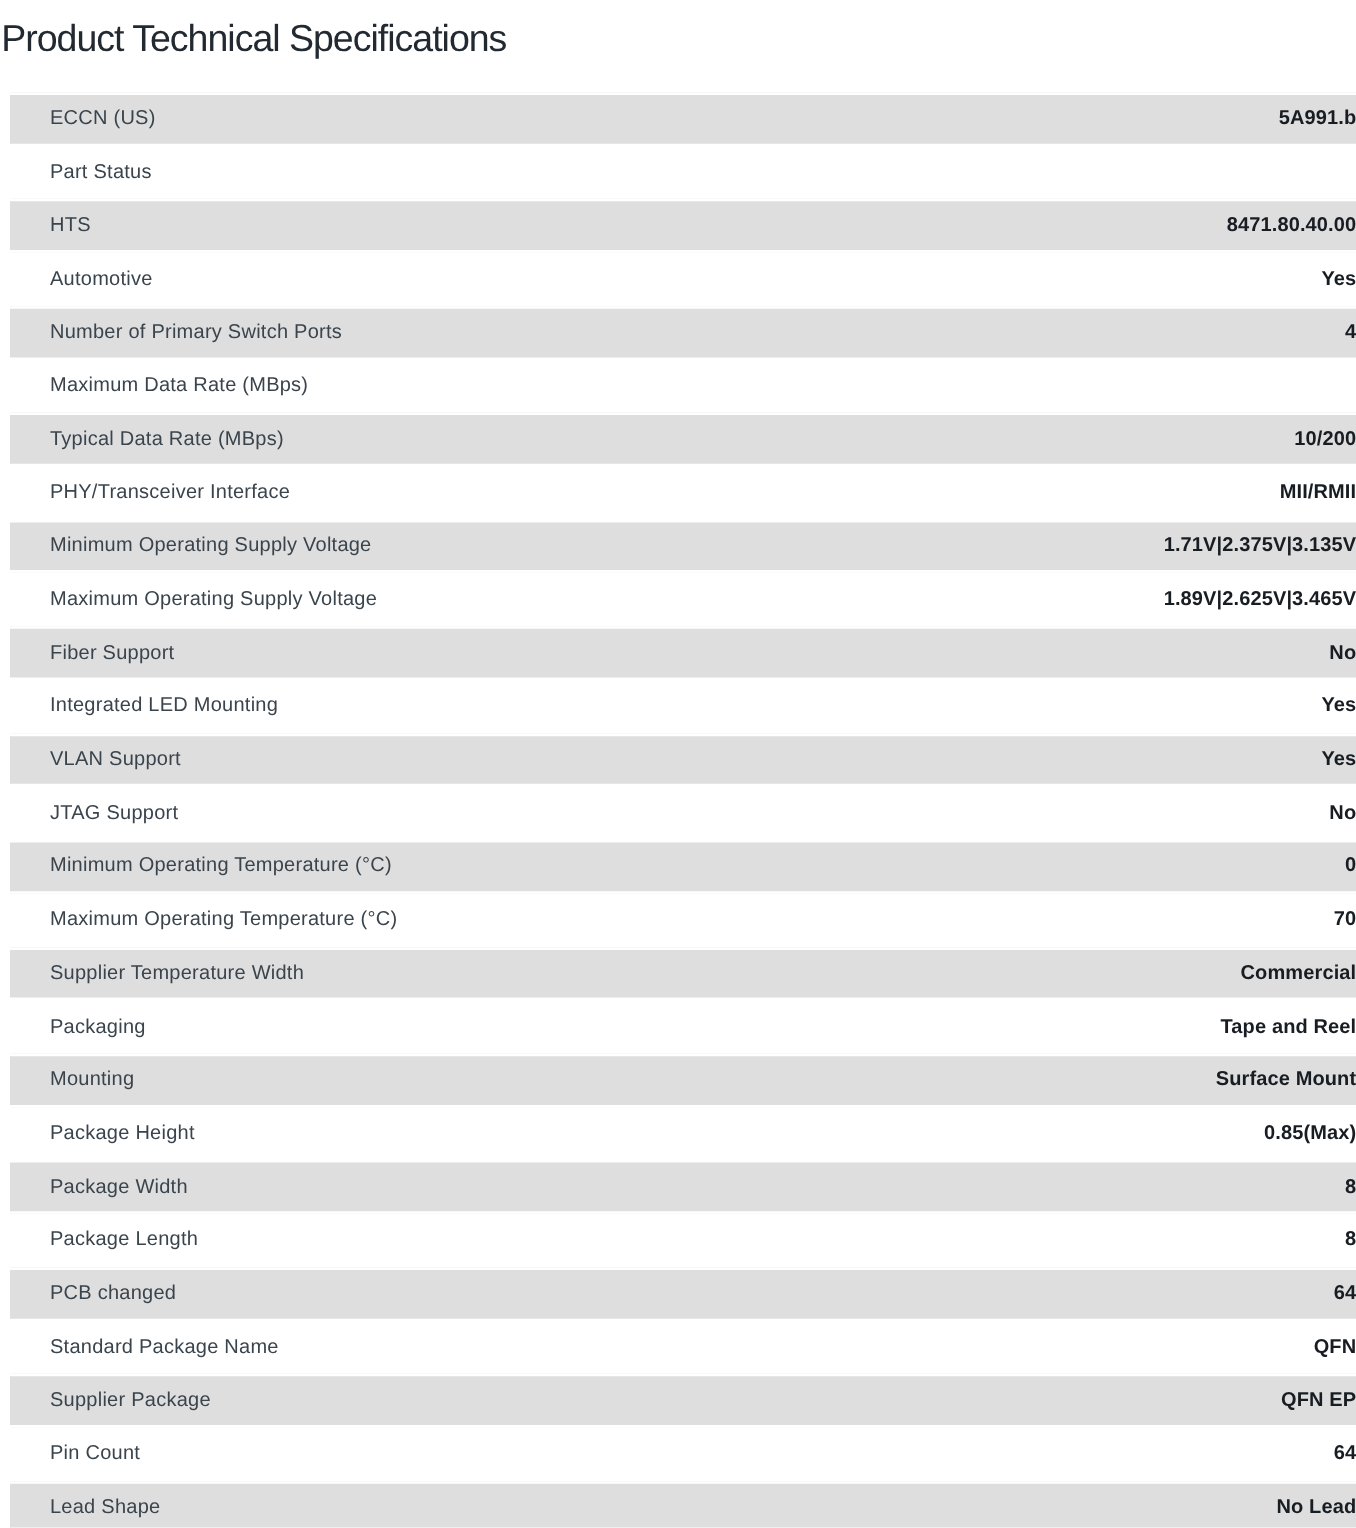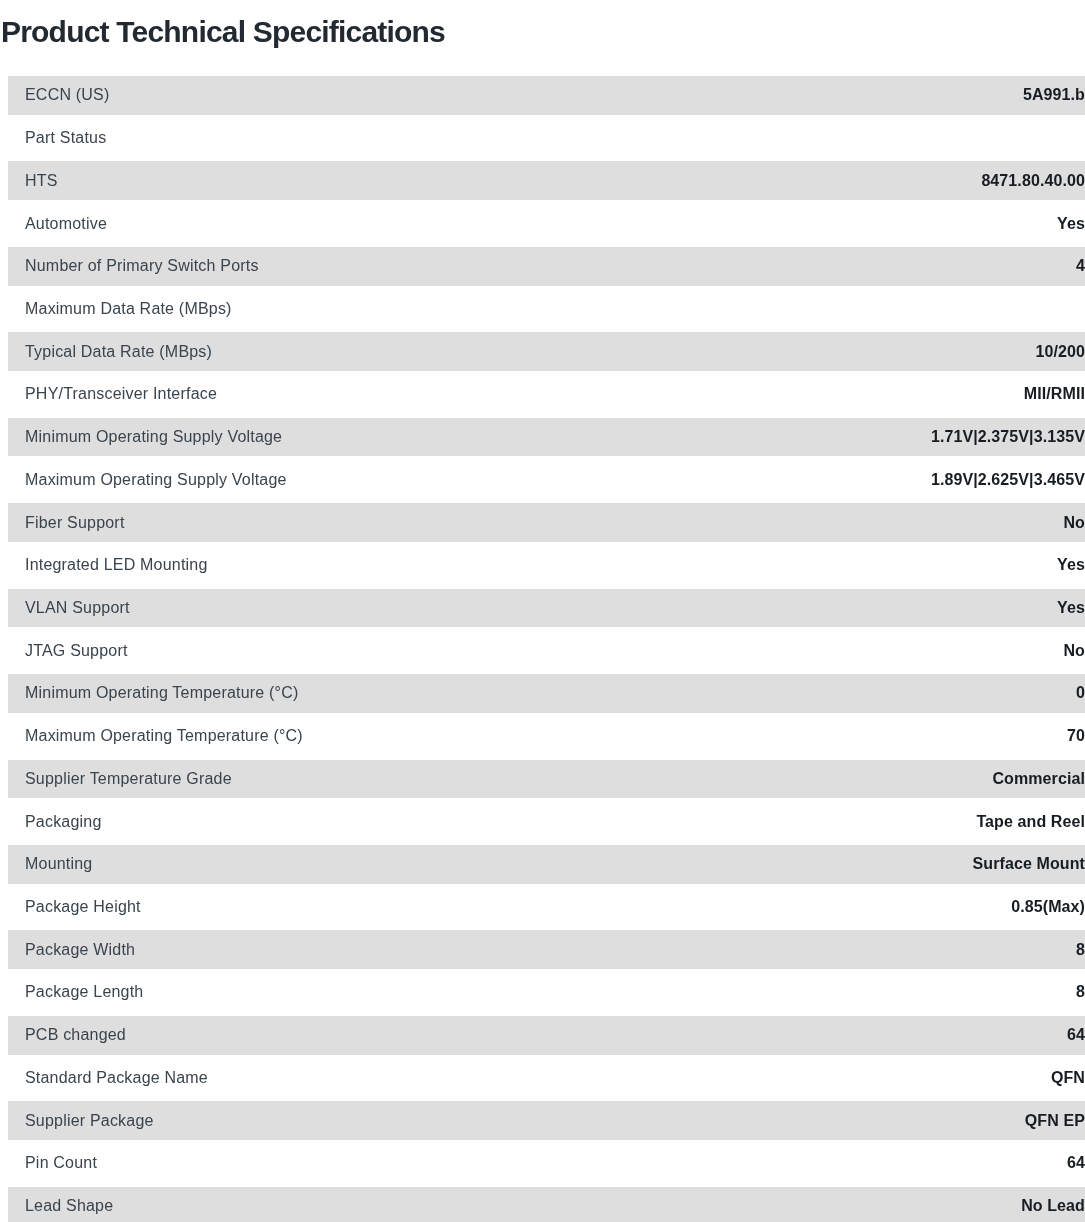--- a/index.html
+++ b/index.html
@@ -17,21 +17,21 @@
     height: 1222px;
     overflow: hidden;
     background: #ffffff;
     font-family: "Liberation Sans", sans-serif;
   }
   .page-title {
     margin: 0;
     padding: 13px 0 0 1px;
     font-size: 30px;
     line-height: 38px;
-    font-weight: 700;
+    font-weight: 400;
     letter-spacing: -0.8px;
     color: var(--title-color);
   }
   .spec-table {
     margin-top: 23px;
   }
   .row {
     display: flex;
     align-items: center;
     height: 42.73px;
@@ -39,21 +39,21 @@
     background: var(--row-bg);
   }
   .row.gray {
     background: var(--row-alt-bg);
     border-top: 2px solid #ffffff;
     border-bottom: 2px solid #ffffff;
   }
   .row .label {
     flex: 0 0 auto;
     width: 596px;
-    padding-left: 17px;
+    padding-left: 32px;
     font-size: 16px;
     letter-spacing: 0.2px;
     color: var(--label-color);
     white-space: nowrap;
     overflow: hidden;
   }
   .row .value {
     flex: 1 1 auto;
     font-size: 16px;
     font-weight: 700;
@@ -126,21 +126,21 @@
     </div>
     <div class="row gray">
       <div class="label">Minimum Operating Temperature (°C)</div>
       <div class="value">0</div>
     </div>
     <div class="row white">
       <div class="label">Maximum Operating Temperature (°C)</div>
       <div class="value">70</div>
     </div>
     <div class="row gray">
-      <div class="label">Supplier Temperature Grade</div>
+      <div class="label">Supplier Temperature Width</div>
       <div class="value">Commercial</div>
     </div>
     <div class="row white">
       <div class="label">Packaging</div>
       <div class="value">Tape and Reel</div>
     </div>
     <div class="row gray">
       <div class="label">Mounting</div>
       <div class="value">Surface Mount</div>
     </div>

